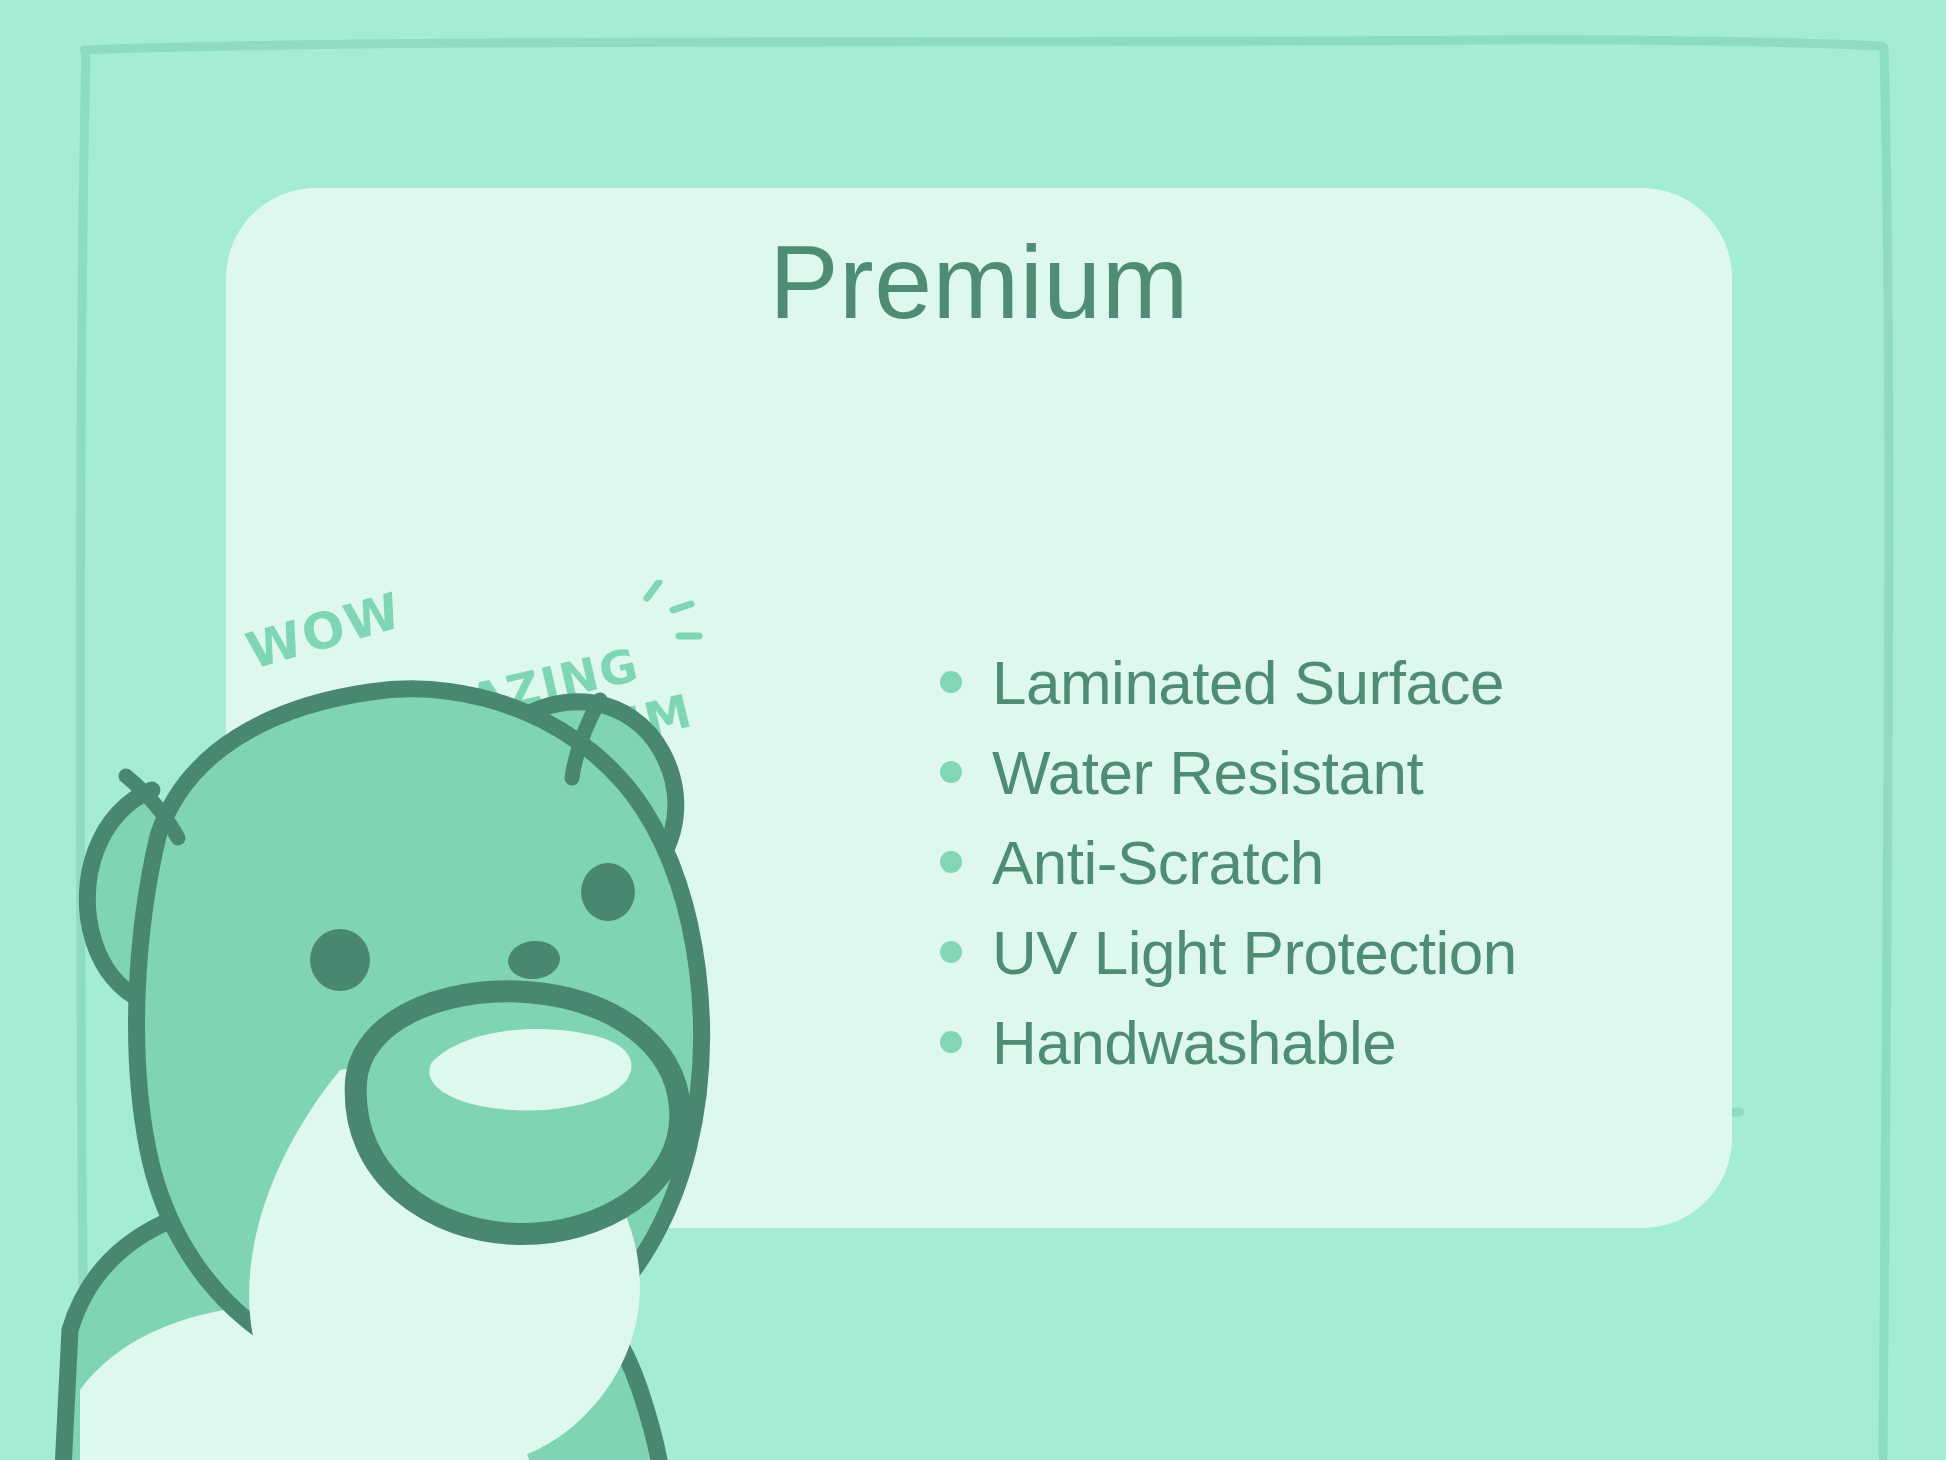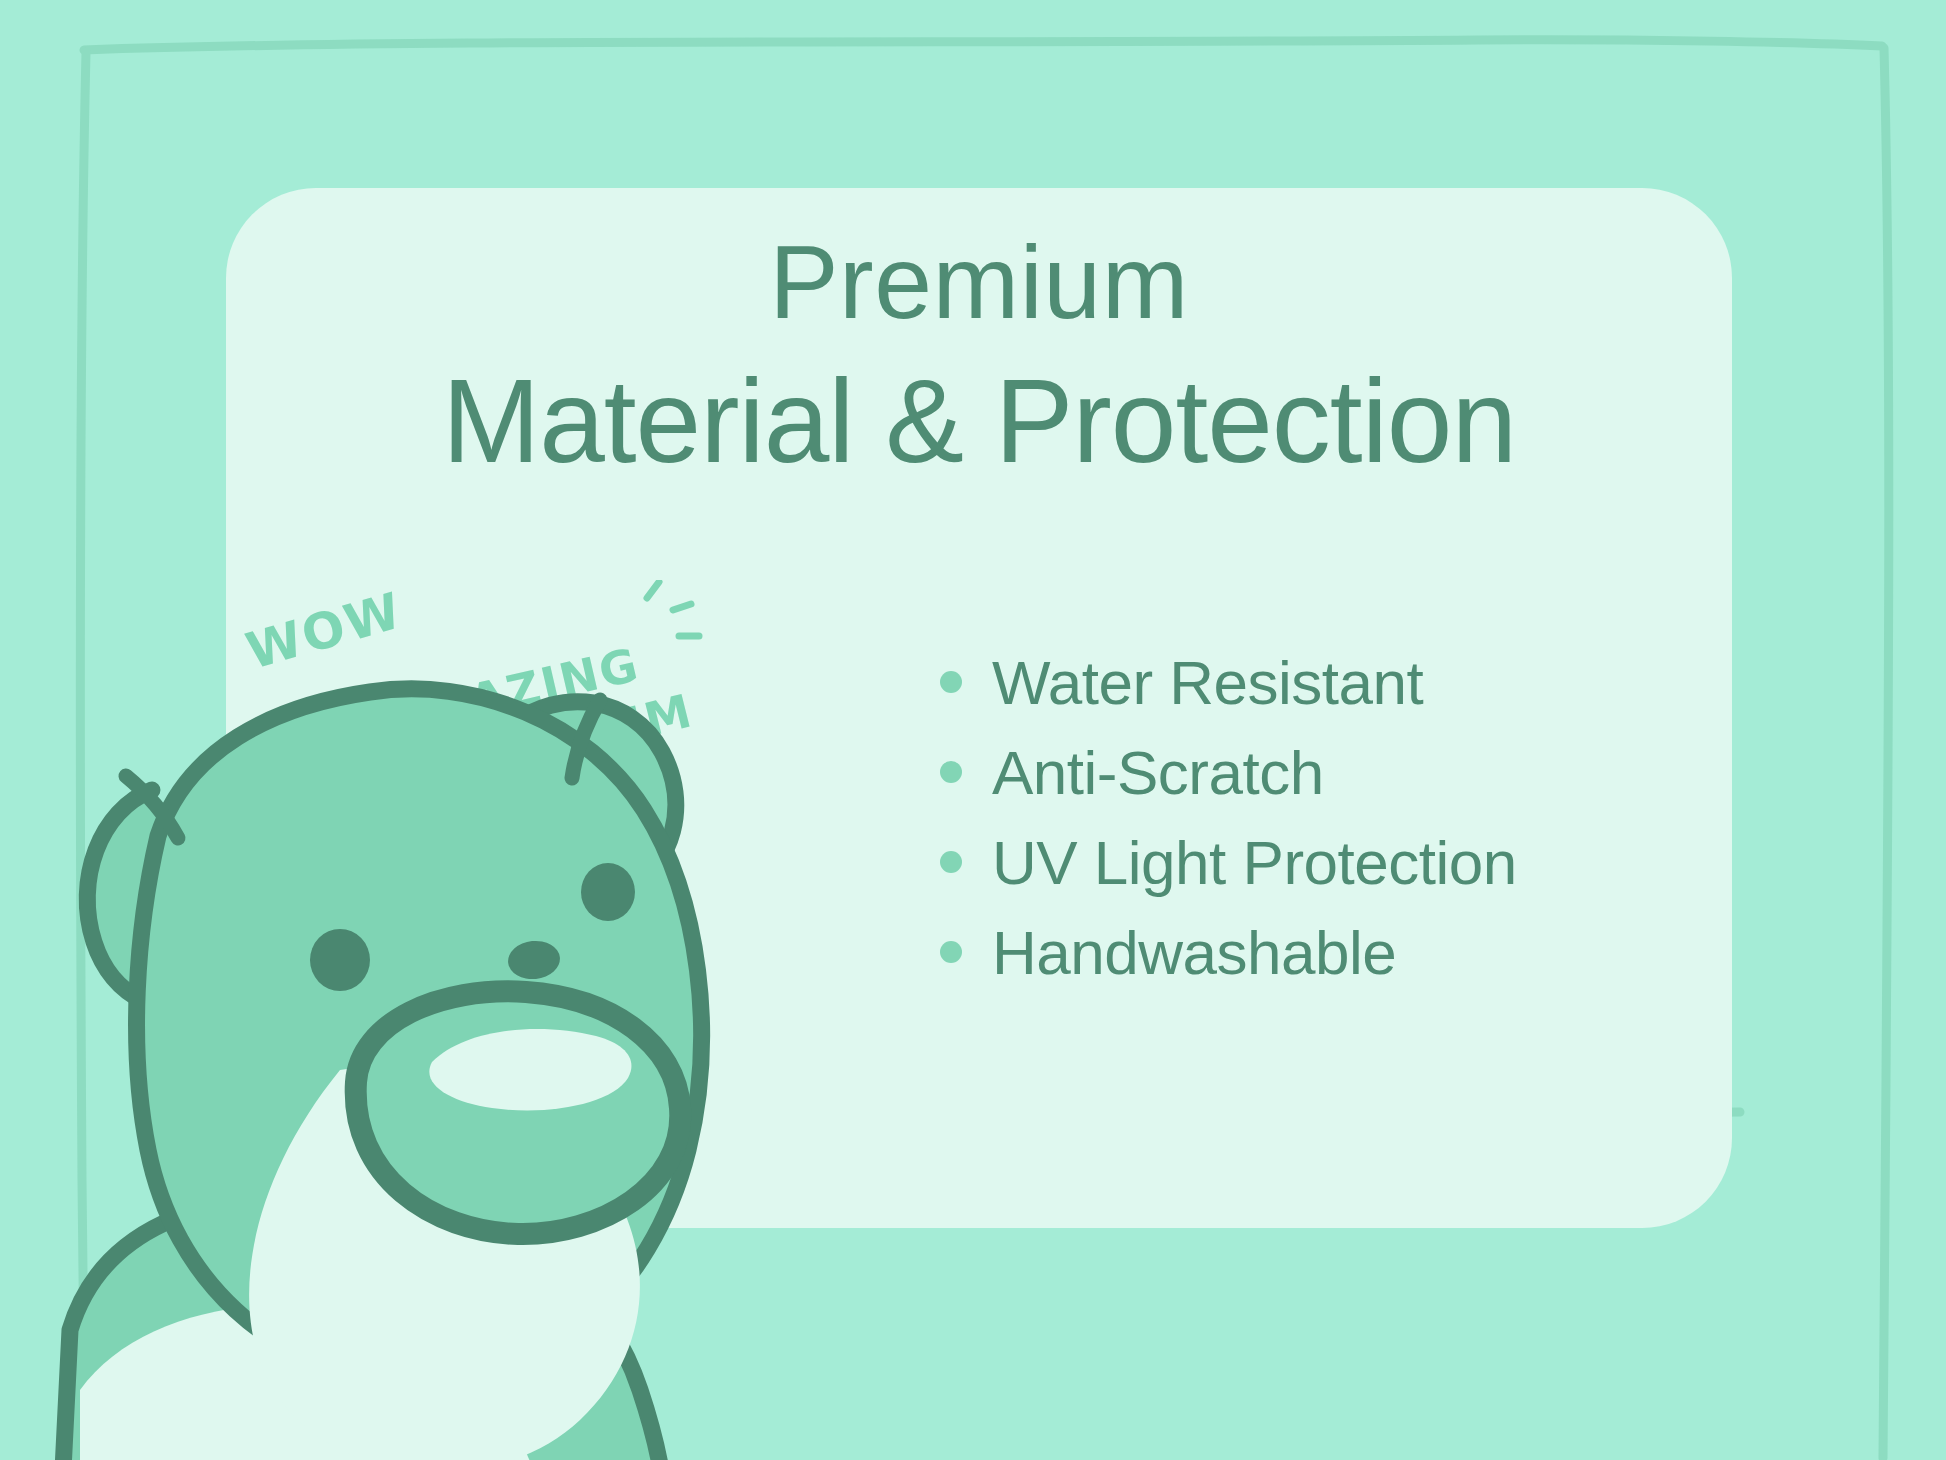--- a/index.html
+++ b/index.html
@@ -108,41 +108,44 @@
     <path d="M84,50 C420,38 980,44 1478,40 C1640,39 1800,42 1882,46" fill="none" stroke="#8ddcc1" stroke-width="9" stroke-linecap="round"></path>
     <path d="M86,52 C78,400 80,860 82,1180 C83,1300 84,1400 85,1458" fill="none" stroke="#8ddcc1" stroke-width="9" stroke-linecap="round"></path>
     <path d="M1884,48 C1892,360 1888,760 1886,1080 C1885,1260 1884,1380 1883,1458" fill="none" stroke="#8ddcc1" stroke-width="9" stroke-linecap="round"></path>
     <path d="M700,1120 C1000,1114 1400,1118 1740,1112" fill="none" stroke="#8ddcc1" stroke-width="9" stroke-linecap="round"></path>
   </svg>
 
   <div class="card"></div>
 
   <div class="title-wrap">
     <span class="title-line1">Premium</span>
-    <span class="title-line2">Material &amp; Protection</span>
   </div>
 
   <div class="doodle">
     <span class="hw hw-wow">WOW</span>
     <span class="hw hw-so">SO AMAZING</span>
     <span class="hw hw-prem">PREMIUM</span>
     <svg width="560" height="230" style="position:absolute;left:0;top:0;">
       <g stroke="#7ed6b4" stroke-width="7" stroke-linecap="round" fill="none">
         <line x1="392" y1="18" x2="404" y2="2"></line>
         <line x1="418" y1="30" x2="436" y2="24"></line>
         <line x1="424" y1="56" x2="444" y2="56"></line>
         <line x1="150" y1="176" x2="172" y2="172"></line>
         <line x1="146" y1="196" x2="170" y2="190"></line>
       </g>
     </svg>
   </div>
 
   <div class="bullets">
     <div class="bullet-row">
       <span class="bullet-dot"></span>
+      <span class="bullet-text">Laminated Surface</span>
+    </div>
+    <div class="bullet-row">
+      <span class="bullet-dot"></span>
       <span class="bullet-text">Water Resistant</span>
     </div>
     <div class="bullet-row">
       <span class="bullet-dot"></span>
       <span class="bullet-text">Anti-Scratch</span>
     </div>
     <div class="bullet-row">
       <span class="bullet-dot"></span>
       <span class="bullet-text">UV Light Protection</span>
     </div>

